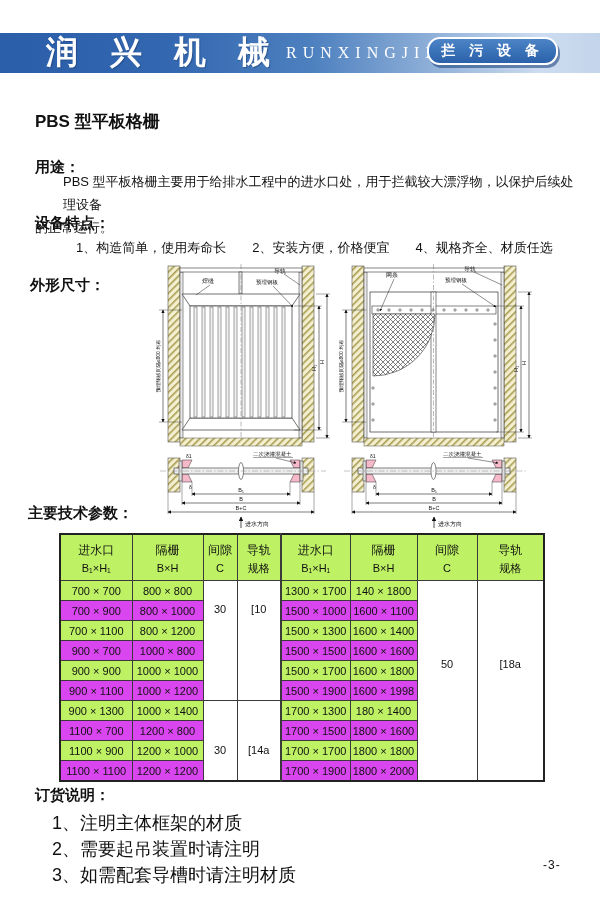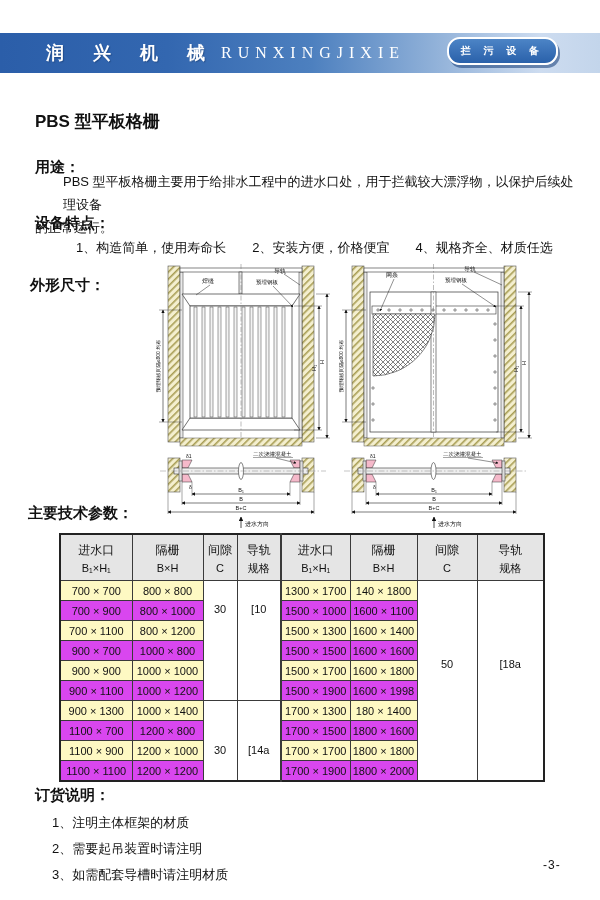--- a/index.html
+++ b/index.html
@@ -3,49 +3,49 @@
 <meta charset="utf-8">
 <style>
   html,body{margin:0;padding:0;background:#fff;}
   body{width:600px;height:900px;overflow:hidden;font-family:"Liberation Sans",sans-serif;color:#111;}
   .page{position:relative;width:600px;height:900px;background:#fff;}
 
   
   .topbar{position:absolute;left:0;top:33px;width:600px;height:40px;
     background:linear-gradient(90deg,#2b5ea9 0%,#3367b0 28%,#4d80bf 52%,#8fb0d8 72%,#cddcf0 90%,#c3d5eb 100%);
     display:flex;align-items:center;}
-  .brand-cn{margin-left:46px;font-size:18px;font-weight:bold;color:#fff;letter-spacing:12px;white-space:nowrap;
-    text-shadow:1px 1px 1px rgba(20,50,100,.45);}
+  .brand-cn{margin-left:46px;font-size:32px;font-weight:bold;color:#fff;letter-spacing:12px;white-space:nowrap;
+    text-shadow:1px 1px 1px rgba(20,50,100,.45);font-family:Liberation Serif, serif;}
   .brand-en{margin-left:4px;font-size:16px;color:#fff;letter-spacing:6px;font-family:"Liberation Serif",serif;white-space:nowrap;}
   .badge{position:absolute;right:42px;top:4px;height:22px;padding:1px 12px;display:flex;align-items:center;
     background:linear-gradient(#4c84c6,#2a61aa);border:2px solid #fff;border-radius:13px;
-    box-shadow:2px 3px 0 rgba(18,58,118,.55);color:#fff;font-size:10px;font-weight:bold;letter-spacing:5px;white-space:nowrap;}
+    box-shadow:2px 3px 0 rgba(18,58,118,.55);color:#fff;font-size:14px;font-weight:bold;letter-spacing:5px;white-space:nowrap;}
 
   
   .doc-title{position:absolute;left:35px;top:110px;font-size:17px;font-weight:bold;}
   .h-sec{position:absolute;font-size:15px;font-weight:bold;}
   .usage-p{position:absolute;left:35px;top:170px;width:540px;font-size:13px;line-height:23px;}
   .usage-p .ind{padding-left:28px;}
   .features{position:absolute;left:52px;top:239px;display:flex;gap:26px;font-size:13px;white-space:nowrap;margin-left:24px;}
-  .orders{position:absolute;left:52px;top:810px;font-size:13px;line-height:26px;}
+  .orders{position:absolute;left:52px;top:810px;font-size:18px;line-height:26px;}
   .pagenum{position:absolute;left:543px;top:858px;font-size:12px;letter-spacing:1px;}
 
   
   .drawL{position:absolute;left:156px;top:262px;}
   .drawR{position:absolute;left:338px;top:262px;}
   svg text{font-family:"Liberation Sans",sans-serif;fill:#111;}
 
   
   .params{position:absolute;left:59px;top:533px;border-collapse:collapse;table-layout:fixed;width:484px;
     font-size:11px;text-align:center;border:2px solid #222;}
   .params th,.params td{border:1px solid #3a3a3a;padding:0;}
-  .params th{background:#e5e5e5;font-weight:normal;height:45px;}
+  .params th{background:#bef264;font-weight:normal;height:45px;}
   .params th .t{font-size:12px;line-height:20px;}
   .params th .b{font-size:11px;line-height:16px;}
-  .params td{height:19px;background:#fef9c3;}
+  .params td{height:19px;background:#bef264;}
   .params tr.pink td{background:#d946ef;}
   .params td.span{background:#fff !important;}
   .params .half-start{border-left:2px solid #3a3a3a;}
   .params td.sp-top{vertical-align:top;padding-top:22px;}
   .params td.sp-mid2{vertical-align:middle;padding-top:18px;}
   .params td.sp-right{vertical-align:middle;padding-bottom:34px;}
 </style>
 </head>
 <body>
 

